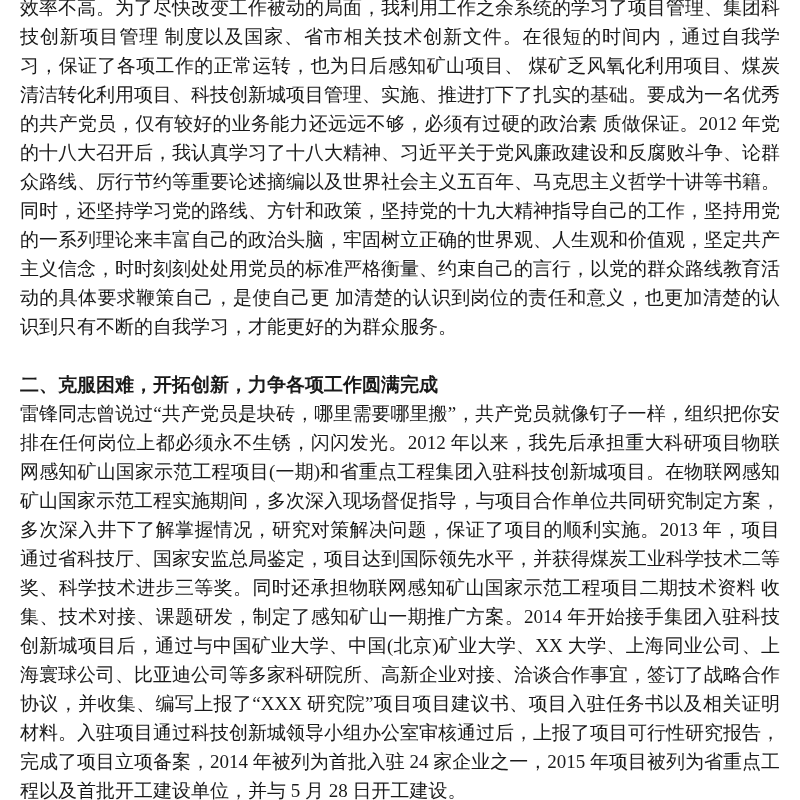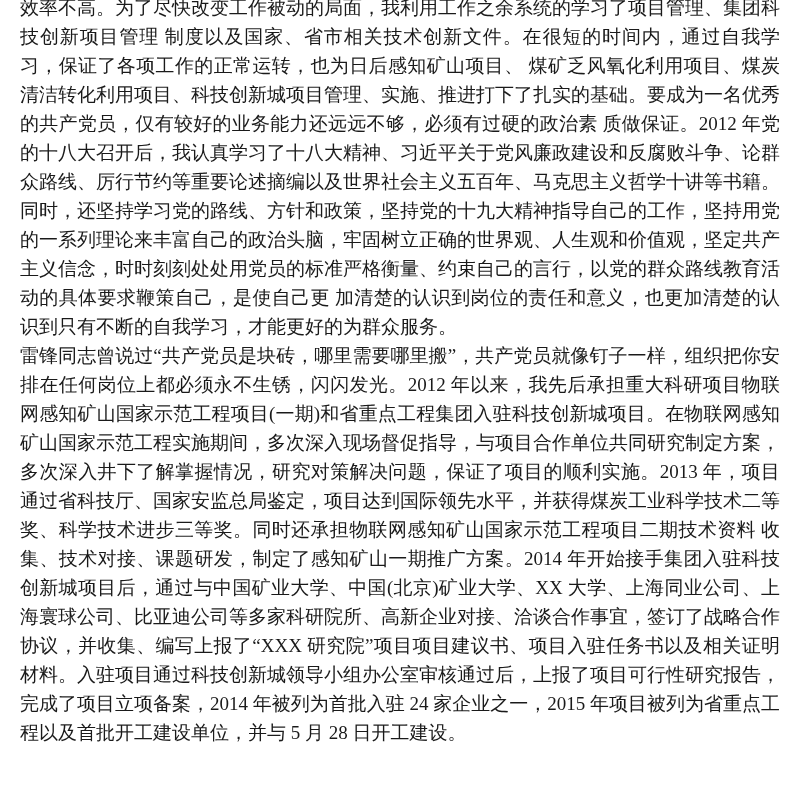--- a/index.html
+++ b/index.html
@@ -34,15 +34,16 @@
       line-height: 29px;
       font-weight: bold;
       text-align: left;
     }
   </style>
 </head>
 <body>
 
 <div class="page">
   <p>效率不高。为了尽快改变工作被动的局面，我利用工作之余系统的学习了项目管理、集团科技创新项目管理 制度以及国家、省市相关技术创新文件。在很短的时间内，通过自我学习，保证了各项工作的正常运转，也为日后感知矿山项目、 煤矿乏风氧化利用项目、煤炭清洁转化利用项目、科技创新城项目管理、实施、推进打下了扎实的基础。要成为一名优秀的共产党员，仅有较好的业务能力还远远不够，必须有过硬的政治素 质做保证。2012 年党的十八大召开后，我认真学习了十八大精神、习近平关于党风廉政建设和反腐败斗争、论群众路线、厉行节约等重要论述摘编以及世界社会主义五百年、马克思主义哲学十讲等书籍。同时，还坚持学习党的路线、方针和政策，坚持党的十九大精神指导自己的工作，坚持用党的一系列理论来丰富自己的政治头脑，牢固树立正确的世界观、人生观和价值观，坚定共产主义信念，时时刻刻处处用党员的标准严格衡量、约束自己的言行，以党的群众路线教育活动的具体要求鞭策自己，是使自己更 加清楚的认识到岗位的责任和意义，也更加清楚的认识到只有不断的自我学习，才能更好的为群众服务。</p>
+  <h2>二、克服困难，开拓创新，力争各项工作圆满完成</h2>
   <p>雷锋同志曾说过“共产党员是块砖，哪里需要哪里搬”，共产党员就像钉子一样，组织把你安排在任何岗位上都必须永不生锈，闪闪发光。2012 年以来，我先后承担重大科研项目物联网感知矿山国家示范工程项目(一期)和省重点工程集团入驻科技创新城项目。在物联网感知矿山国家示范工程实施期间，多次深入现场督促指导，与项目合作单位共同研究制定方案，多次深入井下了解掌握情况，研究对策解决问题，保证了项目的顺利实施。2013 年，项目通过省科技厅、国家安监总局鉴定，项目达到国际领先水平，并获得煤炭工业科学技术二等奖、科学技术进步三等奖。同时还承担物联网感知矿山国家示范工程项目二期技术资料 收集、技术对接、课题研发，制定了感知矿山一期推广方案。2014 年开始接手集团入驻科技创新城项目后，通过与中国矿业大学、中国(北京)矿业大学、XX 大学、上海同业公司、上海寰球公司、比亚迪公司等多家科研院所、高新企业对接、洽谈合作事宜，签订了战略合作协议，并收集、编写上报了“XXX 研究院”项目项目建议书、项目入驻任务书以及相关证明材料。入驻项目通过科技创新城领导小组办公室审核通过后，上报了项目可行性研究报告，完成了项目立项备案，2014 年被列为首批入驻 24 家企业之一，2015 年项目被列为省重点工程以及首批开工建设单位，并与 5 月 28 日开工建设。</p>
 
 </div>
 
 </body></html>

